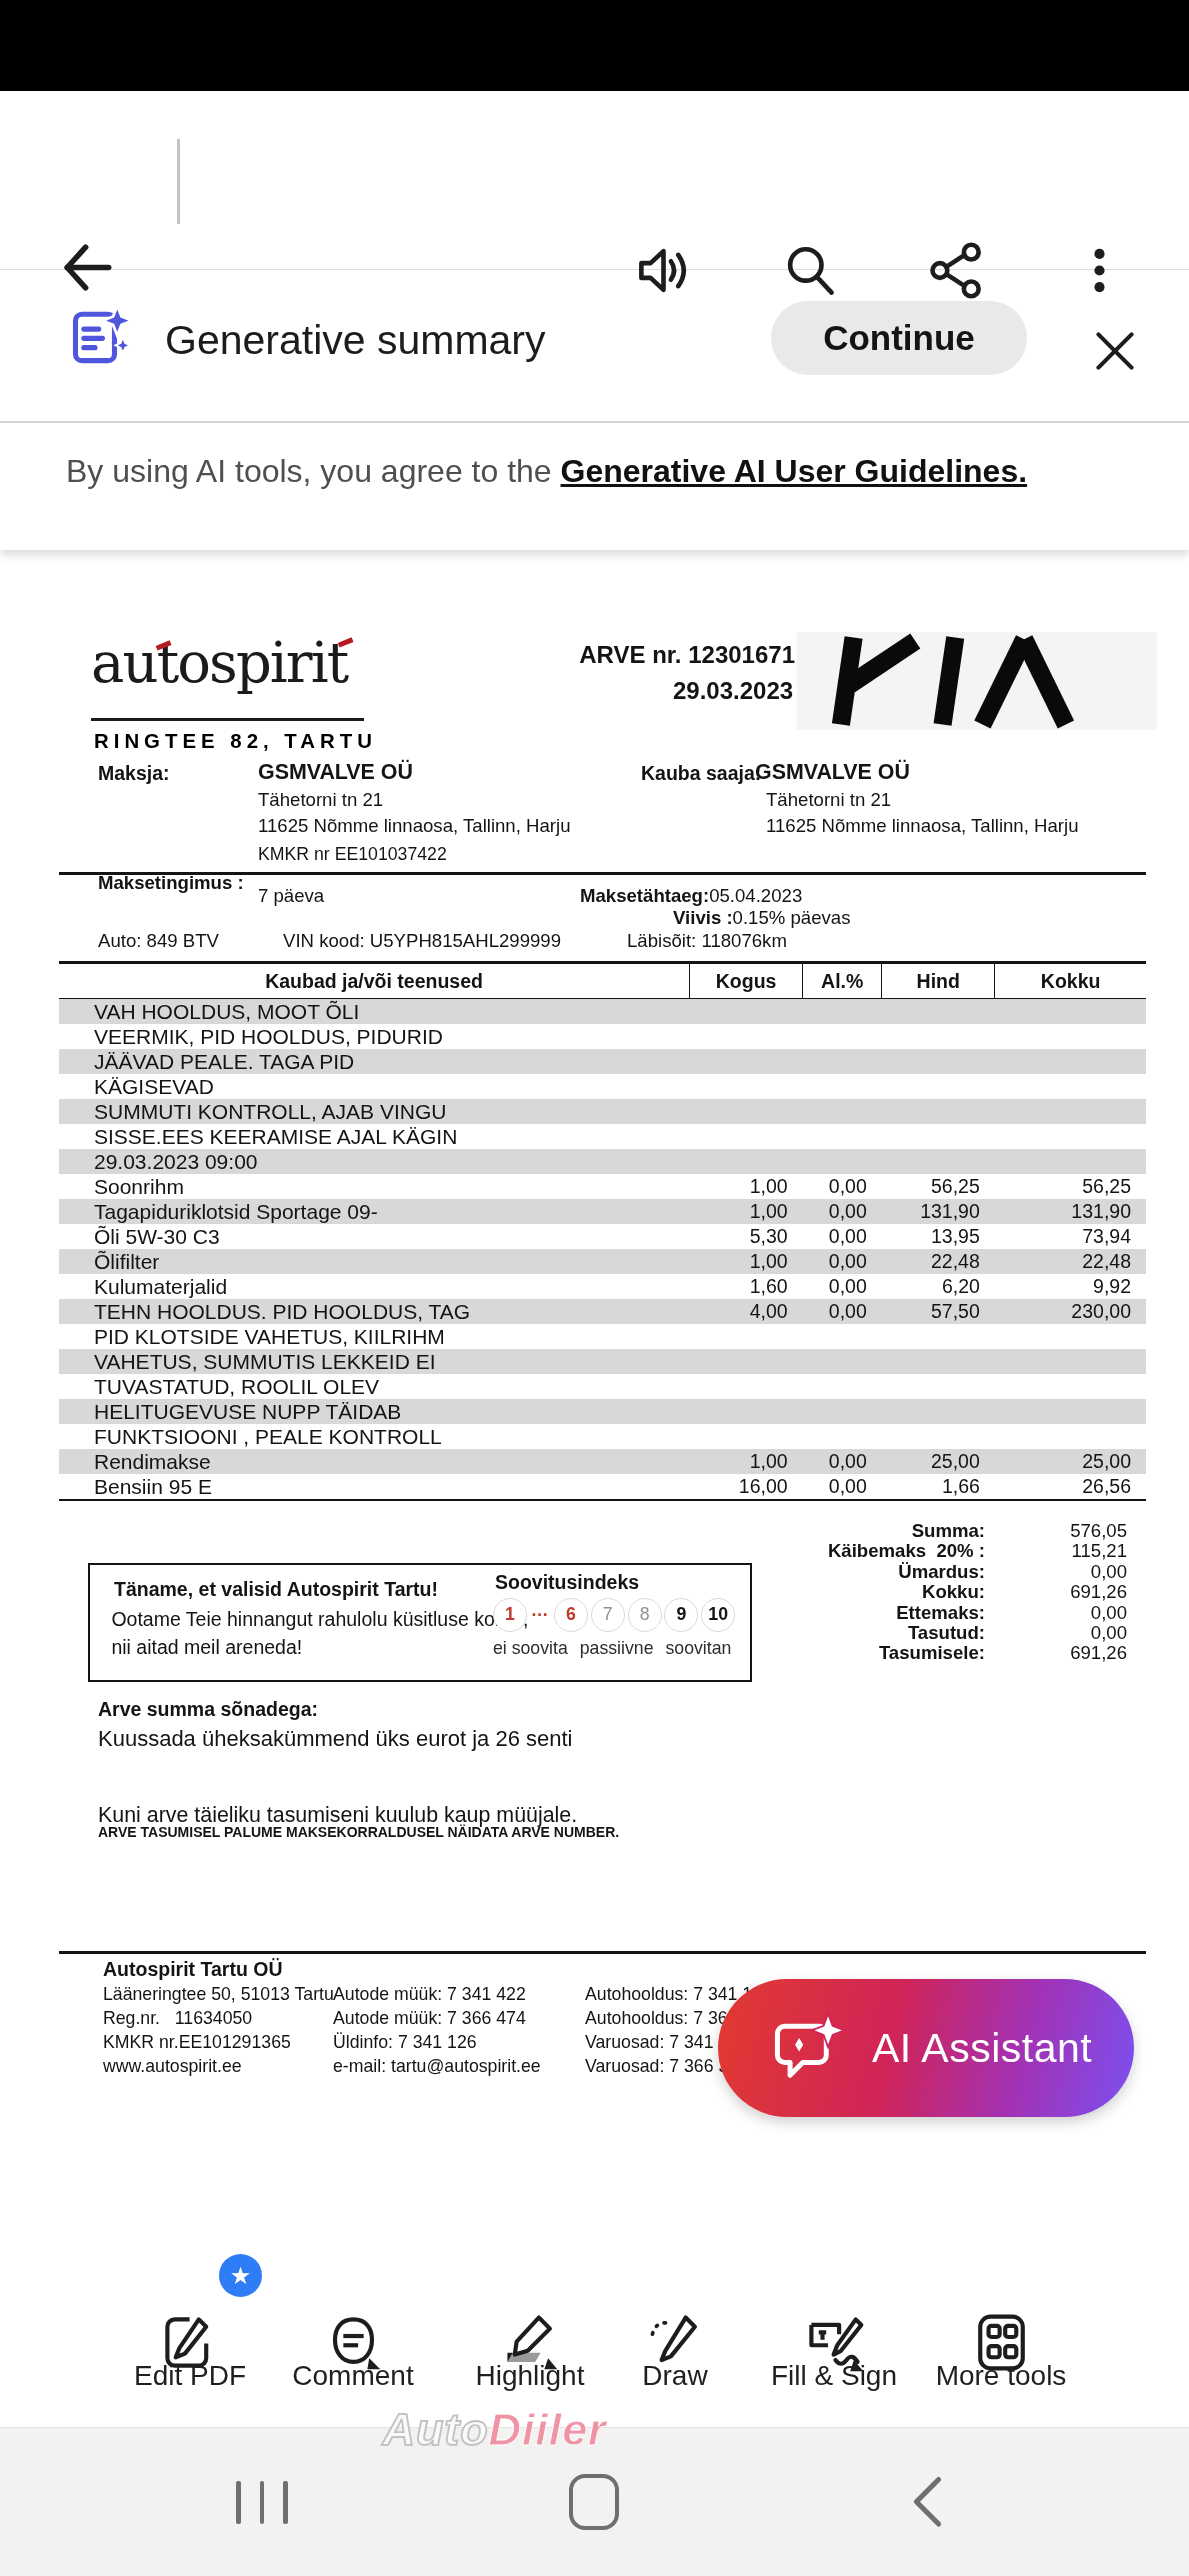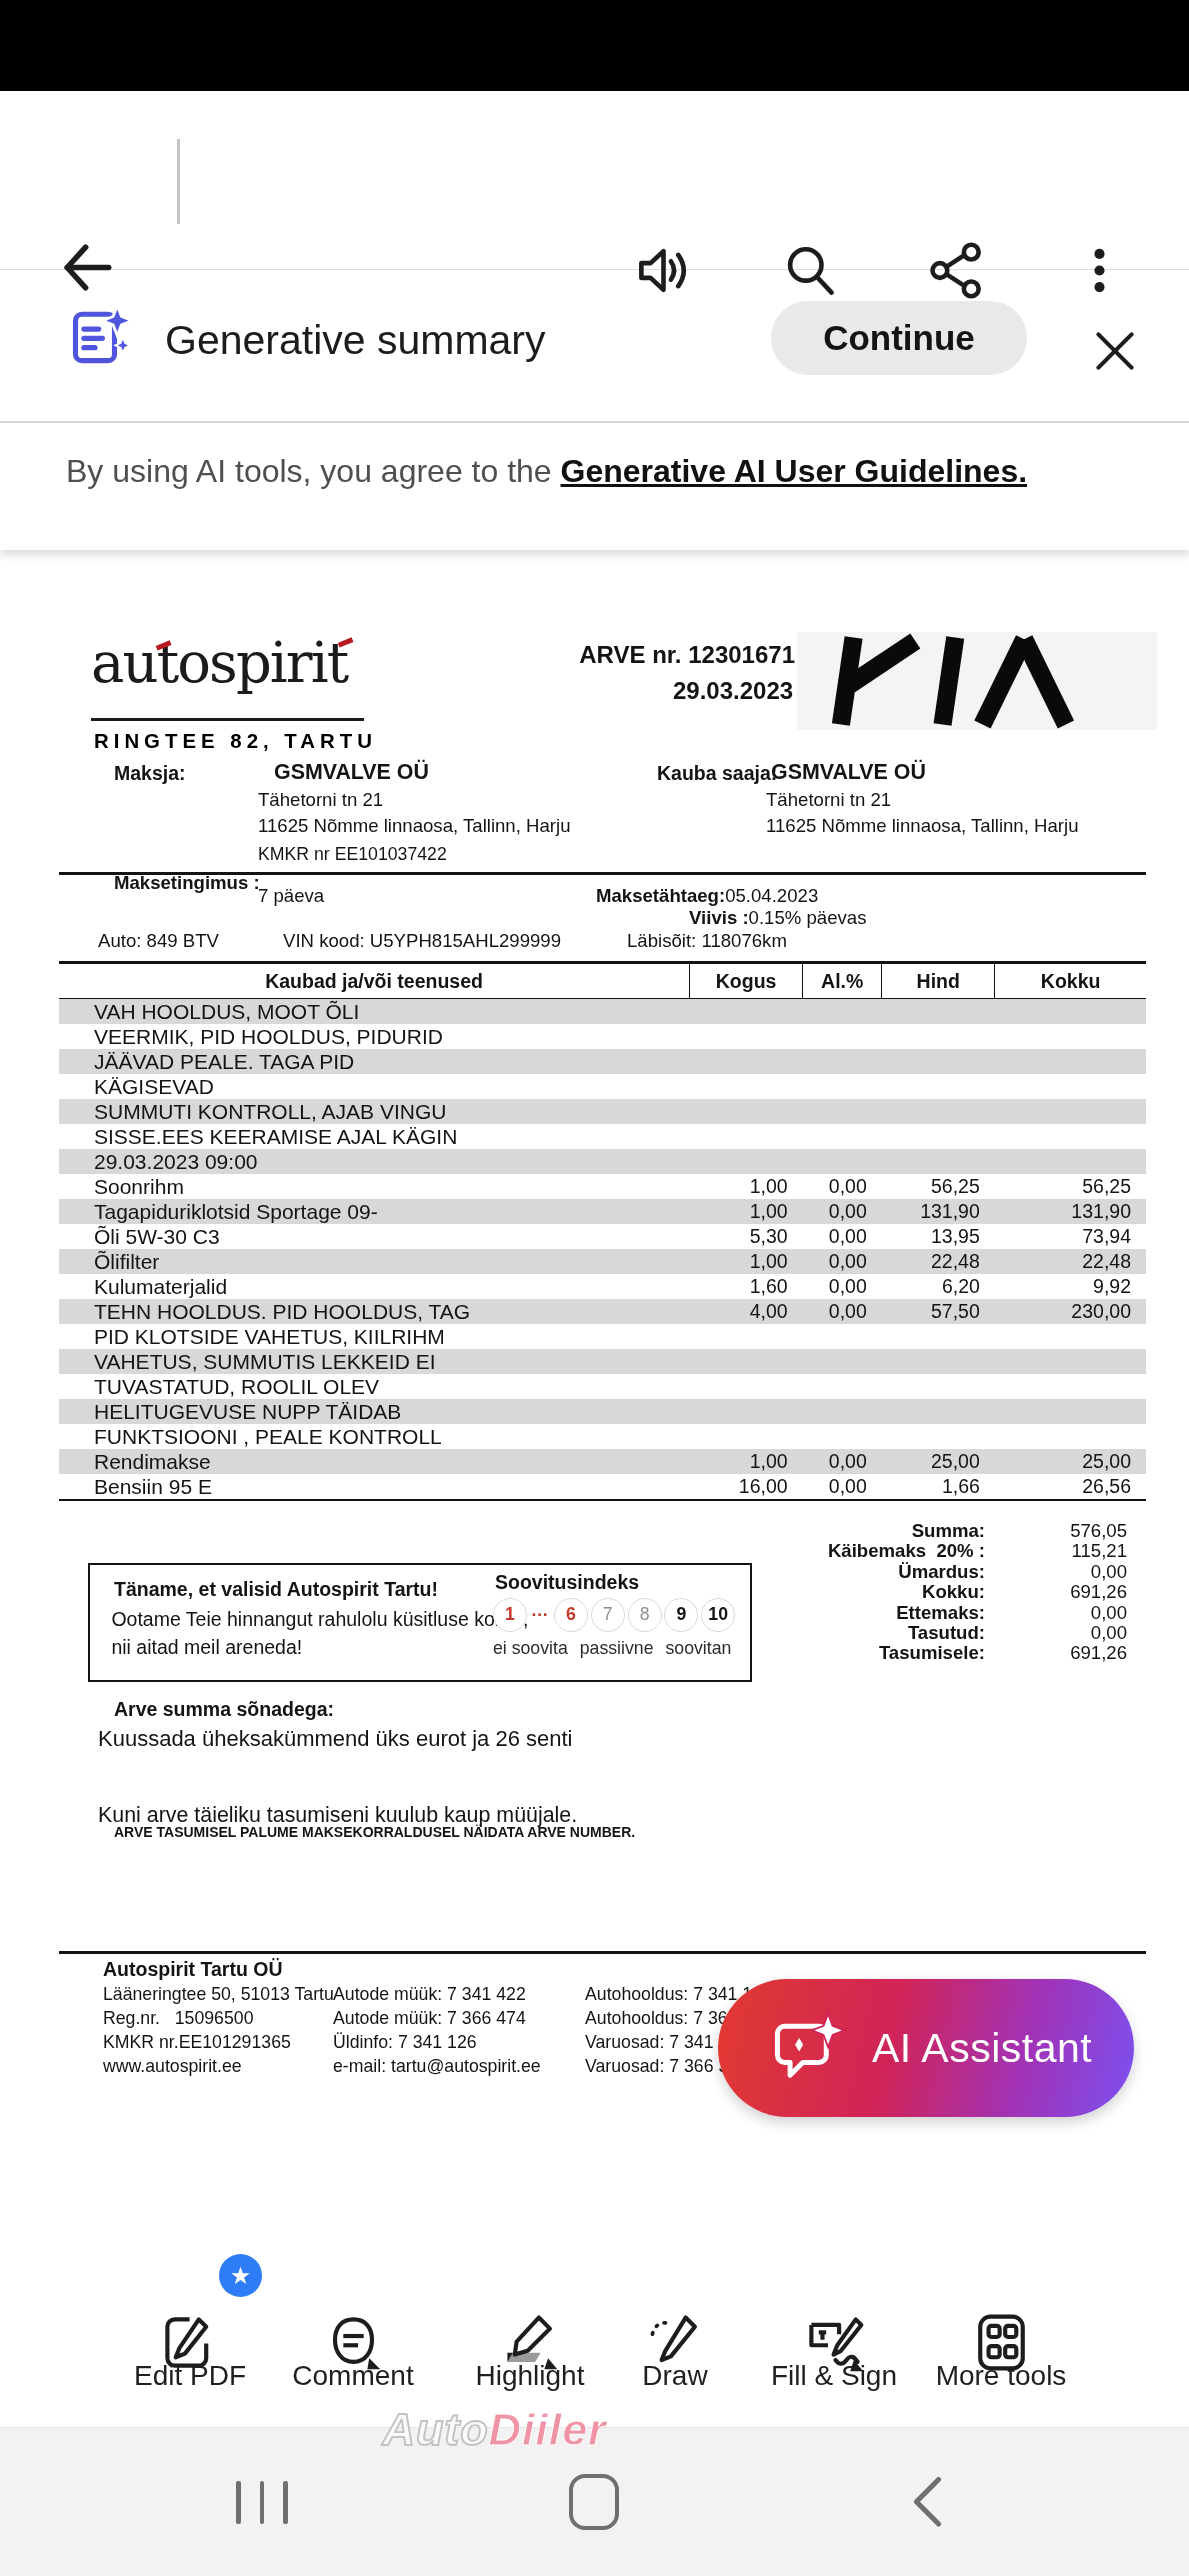--- a/index.html
+++ b/index.html
@@ -31,21 +31,21 @@
            letter-spacing:-1.9px;color:#1b1b1b;}
   .t-accent{position:absolute;width:15px;height:4.6px;background:#b6191f;transform:rotate(-22deg);}
   .as-underline{position:absolute;left:91px;top:168px;width:273px;height:2.8px;background:#1b1b1b;}
   .as-sub{position:absolute;left:94px;top:180px;font-size:20.4px;font-weight:700;letter-spacing:5px;color:#000000;}
   .arve-block{position:absolute;left:516px;top:91px;width:279px;text-align:right;font-weight:700;}
   .arve-line1{font-size:24px;}
   .arve-line2{font-size:24px;margin-top:8.4px;padding-right:1.9px;}
   .kia-box{position:absolute;left:797px;top:82px;width:360px;height:98px;background:#f3f5f2;}
   .kia-box svg{display:block;width:100%;height:100%;}
   .doc-txt{position:absolute;font-size:18.6px;white-space:pre;}
-  .bold{font-weight:700;margin-left:16px;}
+  .bold{font-weight:700;}
   .rule{position:absolute;left:59px;width:1087px;height:2.8px;background:#141414;}
   
   .items-table{position:absolute;left:59px;top:411px;width:1087px;border-collapse:collapse;table-layout:fixed;
                border-top:3.7px solid #141414;border-bottom:2.8px solid #141414;}
   .items-table th{height:34px;border-bottom:1.9px solid #141414;font-size:19.5px;font-weight:700;padding:0;}
   .items-table th + th{border-left:1.9px solid #141414;}
   .items-table td{height:25px;line-height:25px;font-size:19.5px;padding:0;overflow:hidden;}
   .items-table td.c-desc{padding-left:35px;font-size:21px;}
   .items-table td.c-num{text-align:right;padding-right:15px;}
   .items-table tr.shaded{background:var(--row_shade,#d8d8d8);}
@@ -436,21 +436,21 @@
 
   <div class="doc-txt bold" style="left:98px;top:1148px;font-size:19.5px">Arve summa sõnadega:</div>
   <div class="doc-txt" style="left:98px;top:1176px;font-size:22px">Kuussada üheksakümmend üks eurot ja 26 senti</div>
   <div class="doc-txt bold" style="left:98px;top:1274px;font-size:14px">ARVE TASUMISEL PALUME MAKSEKORRALDUSEL NÄIDATA ARVE NUMBER.</div>
   <div class="doc-txt" style="left:98px;top:1253px;font-size:21.4px">Kuni arve täieliku tasumiseni kuulub kaup müüjale.</div>
 
   <div class="rule" style="top:1401px"></div>
   <div class="f-company">Autospirit Tartu OÜ</div>
   <div class="f-col" style="left:103px">
       <div class="f-line">Lääneringtee 50, 51013 Tartu</div>
-      <div class="f-line">Reg.nr.   15096500</div>
+      <div class="f-line">Reg.nr.   11634050</div>
       <div class="f-line">KMKR nr.EE101291365</div>
       <div class="f-line">www.autospirit.ee</div>
     </div>
   <div class="f-col" style="left:333px">
       <div class="f-line">Autode müük: 7 341 422</div>
       <div class="f-line">Autode müük: 7 366 474</div>
       <div class="f-line">Üldinfo: 7 341 126</div>
       <div class="f-line">e-mail: tartu@autospirit.ee</div>
     </div>
   <div class="f-col" style="left:585px">

